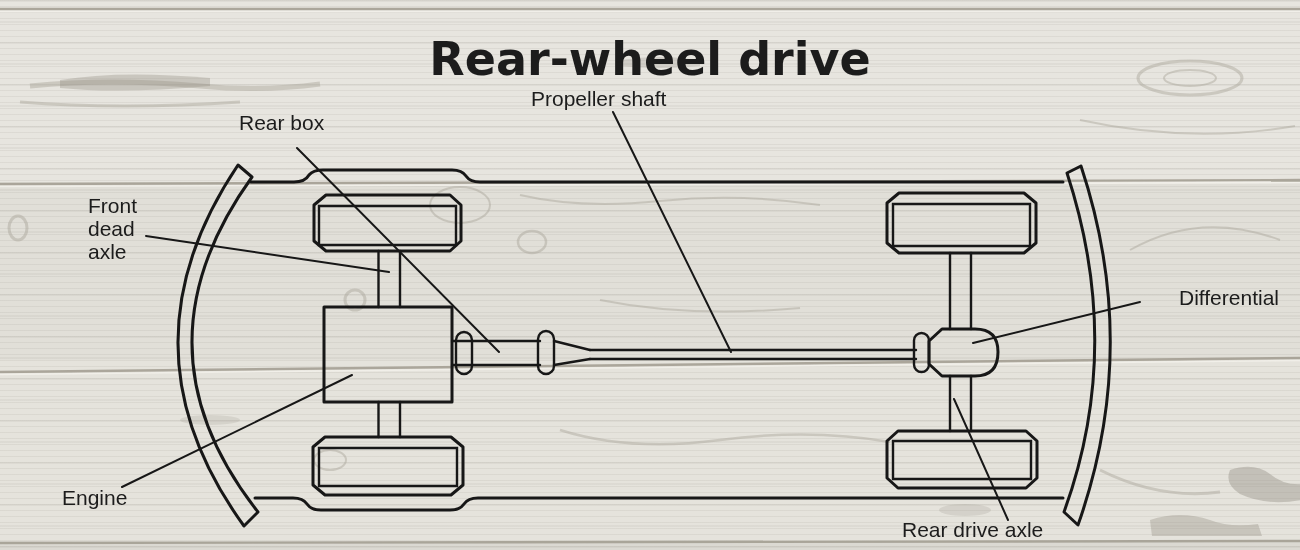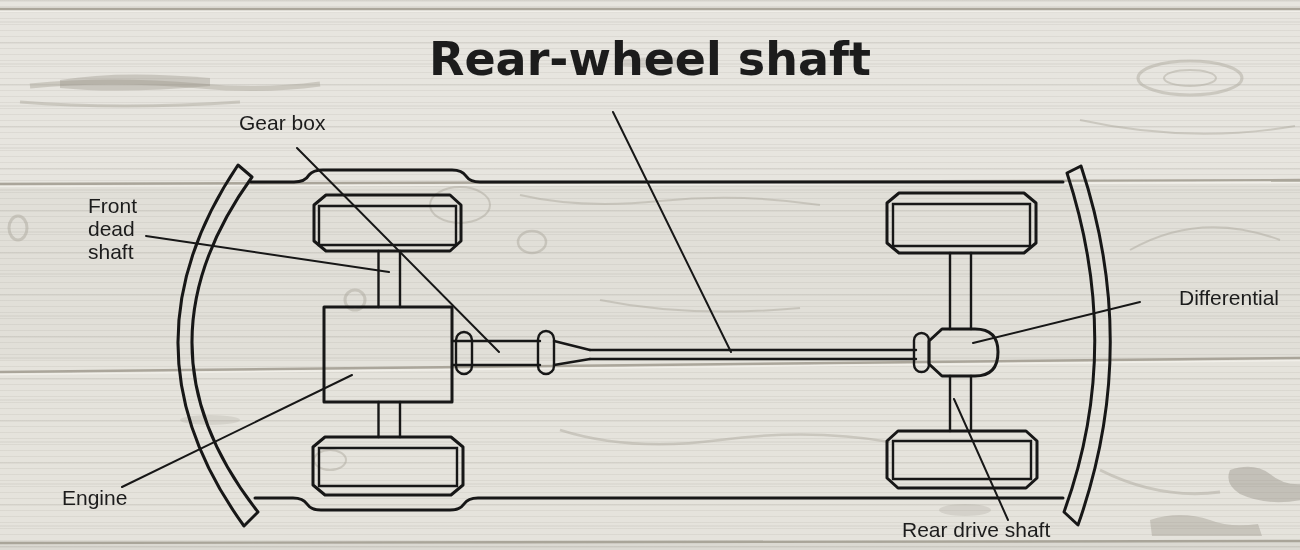--- a/index.html
+++ b/index.html
@@ -141,21 +141,22 @@
     <g>
       <line class="leader" x1="297" y1="148" x2="499" y2="352"></line>
       <line class="leader" x1="613" y1="112" x2="731" y2="352"></line>
       <line class="leader" x1="146" y1="236" x2="389" y2="272"></line>
       <line class="leader" x1="122" y1="487" x2="352" y2="375"></line>
       <line class="leader" x1="1140" y1="302" x2="973" y2="343"></line>
       <line class="leader" x1="954" y1="399" x2="1008" y2="520"></line>
     </g>
   </svg>
 
-  <h1 class="title">Rear-wheel shaft</h1>
-  <div class="lbl" id="lbl-gearbox">Gear box</div>
+  <h1 class="title">Rear-wheel drive</h1>
+  <div class="lbl" id="lbl-propeller">Propeller shaft</div>
+  <div class="lbl" id="lbl-gearbox">Rear box</div>
   <div class="lbl" id="lbl-front-dead-axle">Front
 dead
-shaft</div>
+axle</div>
   <div class="lbl" id="lbl-engine">Engine</div>
   <div class="lbl" id="lbl-differential">Differential</div>
-  <div class="lbl" id="lbl-rear-axle">Rear drive shaft</div>
+  <div class="lbl" id="lbl-rear-axle">Rear drive axle</div>
 </div>
 
 </body></html>

